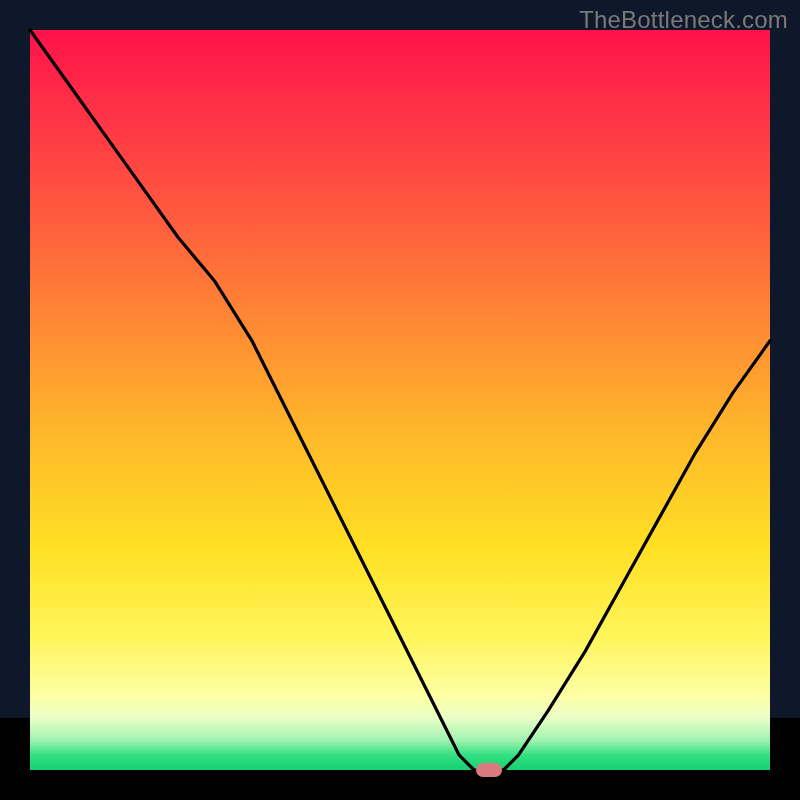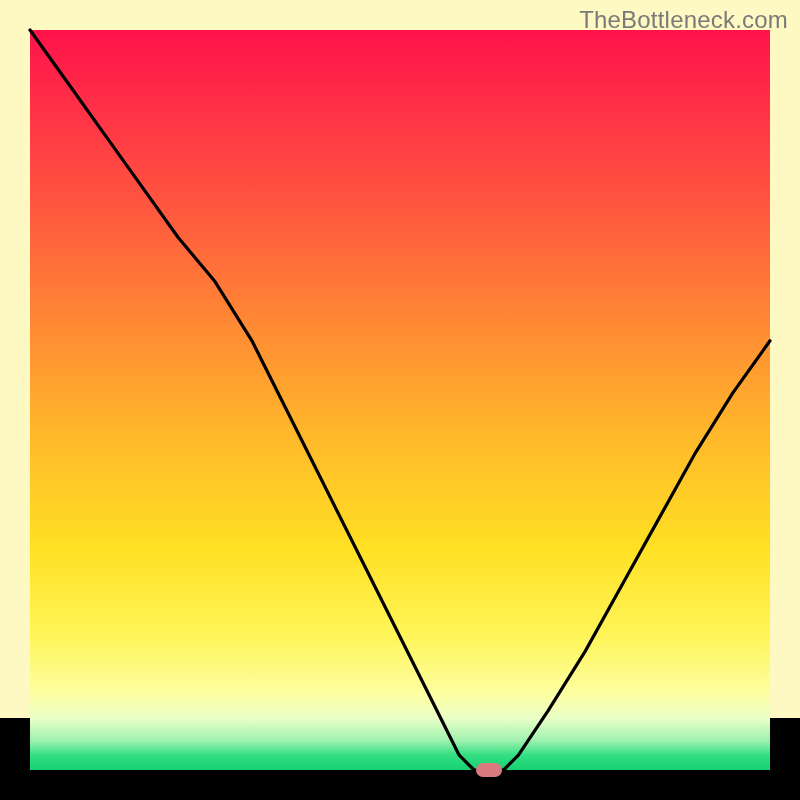--- a/index.html
+++ b/index.html
@@ -8,21 +8,21 @@
     width: 800px;
     height: 800px;
     background: #000;
     font-family: Arial, Helvetica, sans-serif;
     overflow: hidden;
   }
   .frame {
     position: relative;
     width: 800px;
     height: 718px;
-    background: #fef9c3;
+    background: #0f172a;
   }
   .plot-area {
     position: absolute;
     left: 30px;
     top: 30px;
     width: 740px;
     height: 740px;
     
     background: linear-gradient(
       to bottom,

